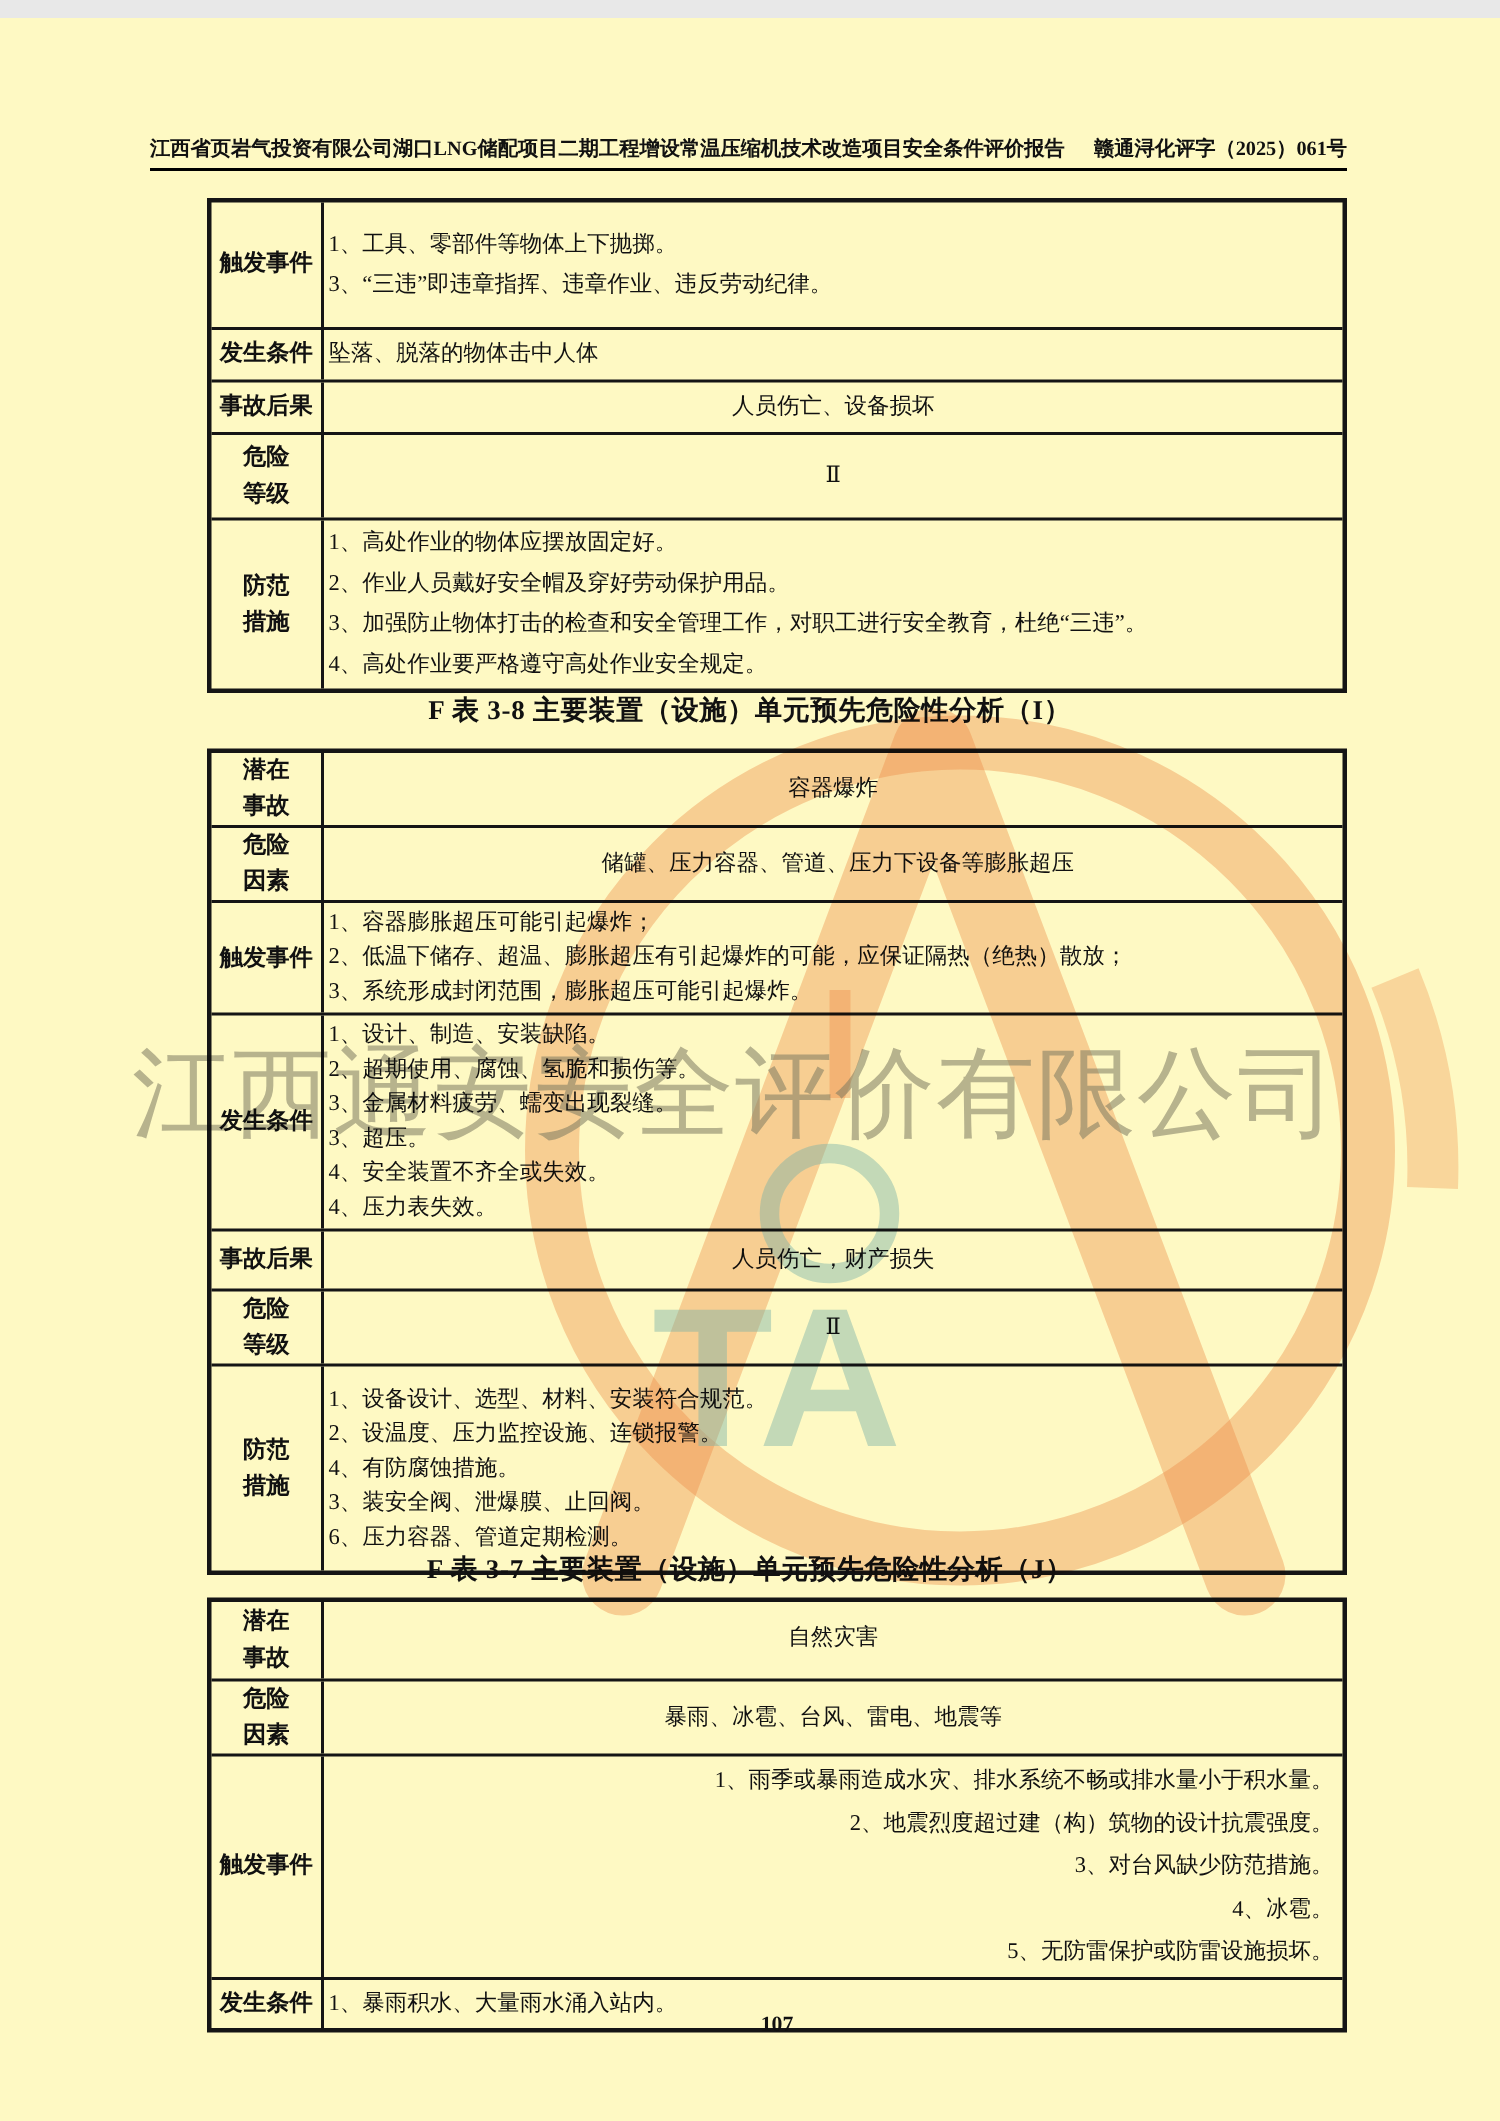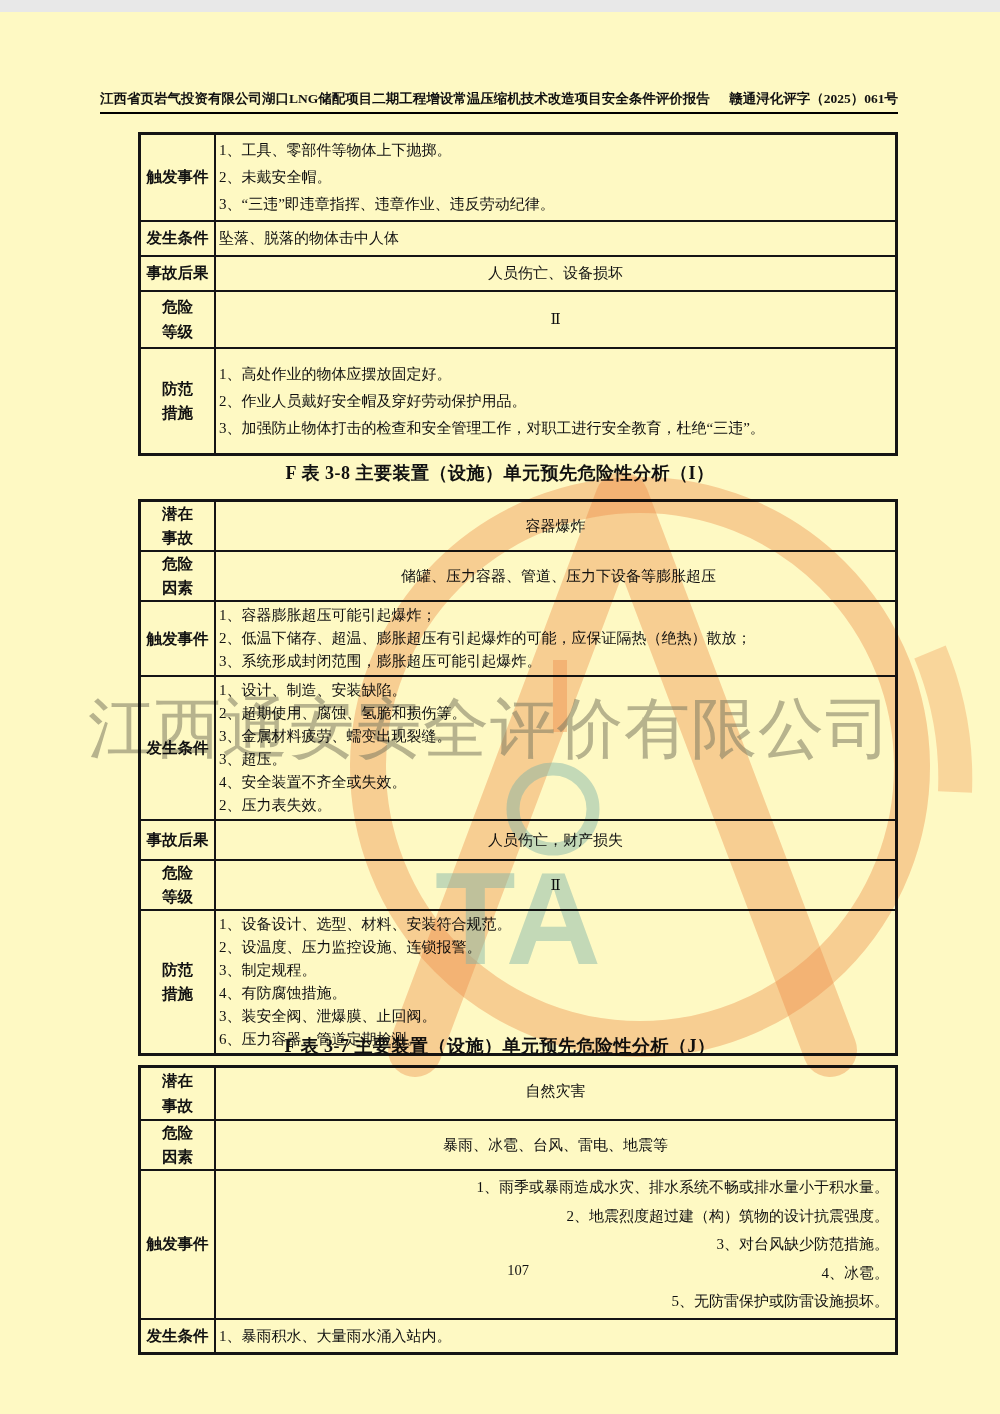--- a/index.html
+++ b/index.html
@@ -76,21 +76,20 @@
     <div class="doc-header">
       <span class="hdr-left">江西省页岩气投资有限公司湖口LNG储配项目二期工程增设常温压缩机技术改造项目安全条件评价报告</span>
       <span class="hdr-right">赣通浔化评字（2025）061号</span>
     </div>
 
     <div class="prh-table t1" style="top:120px;">
       <div class="t-row">
         <div class="t-label">触发事件</div>
         <div class="t-content" style="min-height:83px;">
             <div class="line">1、工具、零部件等物体上下抛掷。</div>
-            <div class="line">2、未戴安全帽。</div>
             <div class="line">3、“三违”即违章指挥、违章作业、违反劳动纪律。</div>
           </div>
       </div>
       <div class="t-row">
         <div class="t-label">发生条件</div>
         <div class="t-content" style="min-height:33px;">
             <div class="line">坠落、脱落的物体击中人体</div>
           </div>
       </div>
       <div class="t-row">
@@ -106,20 +105,21 @@
             <div class="line">Ⅱ</div>
           </div>
       </div>
       <div class="t-row">
         <div class="t-label">防范
 措施</div>
         <div class="t-content" style="min-height:104px;">
             <div class="line">1、高处作业的物体应摆放固定好。</div>
             <div class="line">2、作业人员戴好安全帽及穿好劳动保护用品。</div>
             <div class="line">3、加强防止物体打击的检查和安全管理工作，对职工进行安全教育，杜绝“三违”。</div>
+            <div class="line">4、高处作业要严格遵守高处作业安全规定。</div>
           </div>
       </div>
     </div>
 
     <div class="table-title" style="top:449px;">F 表 3-8 主要装置（设施）单元预先危险性分析（I）</div>
 
     <div class="prh-table t2" style="top:487px;">
       <div class="t-row">
         <div class="t-label">潜在
 事故</div>
@@ -143,21 +143,21 @@
           </div>
       </div>
       <div class="t-row">
         <div class="t-label">发生条件</div>
         <div class="t-content" style="min-height:136px;">
             <div class="line">1、设计、制造、安装缺陷。</div>
             <div class="line">2、超期使用、腐蚀、氢脆和损伤等。</div>
             <div class="line">3、金属材料疲劳、蠕变出现裂缝。</div>
             <div class="line">3、超压。</div>
             <div class="line">4、安全装置不齐全或失效。</div>
-            <div class="line">2、压力表失效。</div>
+            <div class="line">4、压力表失效。</div>
           </div>
       </div>
       <div class="t-row">
         <div class="t-label">事故后果</div>
         <div class="t-content center" style="min-height:38px;">
             <div class="line">人员伤亡，财产损失</div>
           </div>
       </div>
       <div class="t-row">
         <div class="t-label">危险
@@ -165,21 +165,20 @@
         <div class="t-content center" style="min-height:36px;">
             <div class="line">Ⅱ</div>
           </div>
       </div>
       <div class="t-row">
         <div class="t-label">防范
 措施</div>
         <div class="t-content" style="min-height:136px;">
             <div class="line">1、设备设计、选型、材料、安装符合规范。</div>
             <div class="line">2、设温度、压力监控设施、连锁报警。</div>
-            <div class="line">3、制定规程。</div>
             <div class="line">4、有防腐蚀措施。</div>
             <div class="line">3、装安全阀、泄爆膜、止回阀。</div>
             <div class="line">6、压力容器、管道定期检测。</div>
           </div>
       </div>
     </div>
 
     <div class="table-title" style="top:1022px;">F 表 3-7 主要装置（设施）单元预先危险性分析（J）</div>
 
     <div class="prh-table t3" style="top:1053px;">
@@ -208,21 +207,21 @@
           </div>
       </div>
       <div class="t-row">
         <div class="t-label">发生条件</div>
         <div class="t-content" style="min-height:32px;">
             <div class="line">1、暴雨积水、大量雨水涌入站内。</div>
           </div>
       </div>
     </div>
 
-    <div class="page-number" style="top:1250px;">107</div>
+    <div class="page-number" style="top:1330px;font-weight:bold;">107</div>
   </div>
 
   <div class="watermark">
     <svg class="wm-svg" width="1000" height="1414" viewBox="0 0 1000 1414">
       <g>
         <circle cx="640" cy="755" r="272" fill="none" stroke="rgba(238,146,94,0.40)" stroke-width="36"></circle>
         <path d="M 415 1038 L 622 487 L 830 1038" fill="none" stroke="rgba(238,146,94,0.40)" stroke-width="54" stroke-linejoin="round" stroke-linecap="round"></path>
         <rect x="553" y="648" width="14" height="72" fill="rgba(238,146,94,0.40)"></rect>
         <path d="M 930 640 A 330 330 0 0 1 955 780" fill="none" stroke="rgba(238,146,94,0.32)" stroke-width="34"></path>
       </g>

